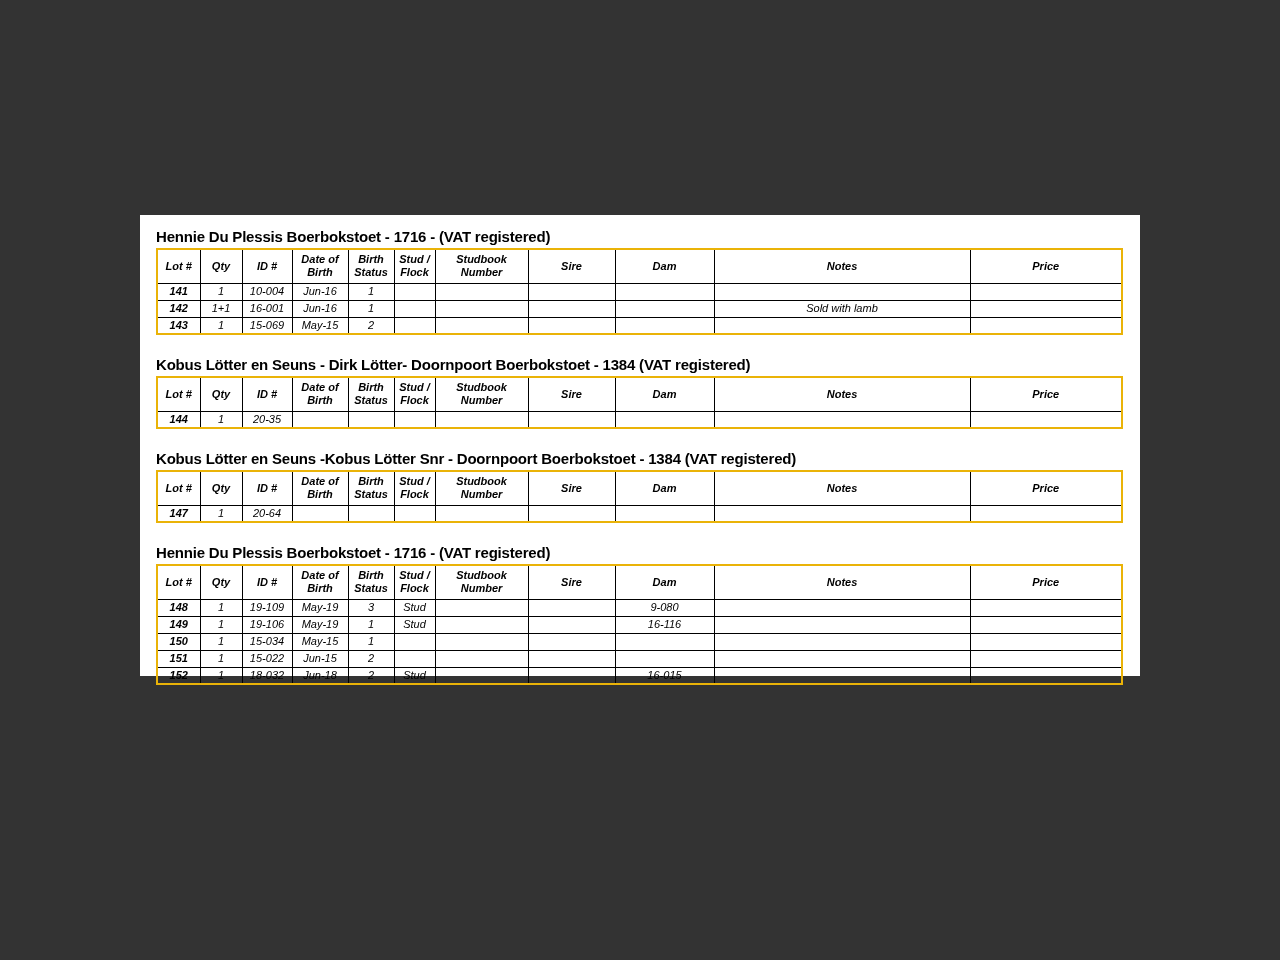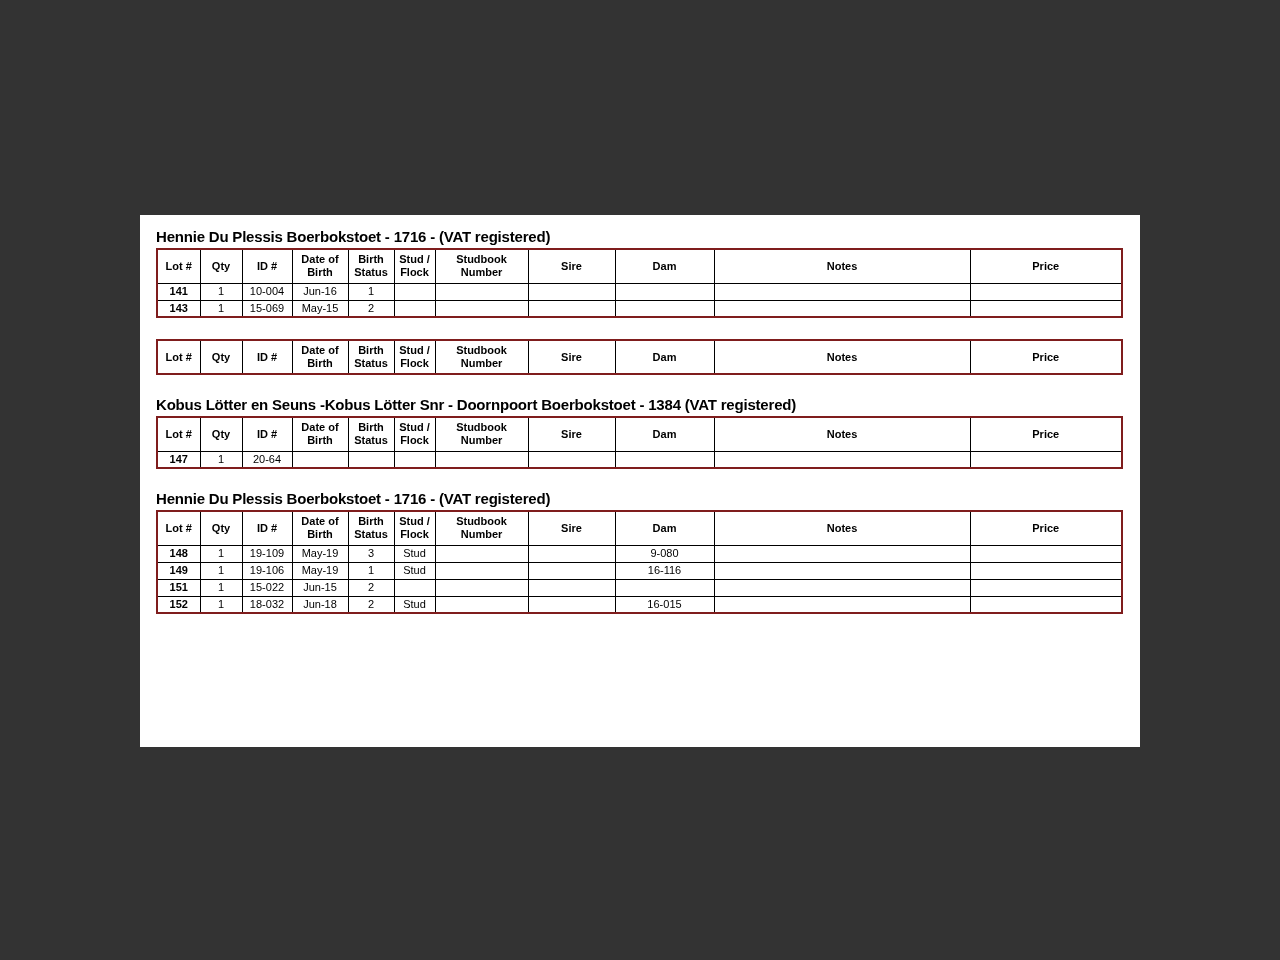--- a/index.html
+++ b/index.html
@@ -11,39 +11,40 @@
     overflow: hidden;
   }
   .viewport {
     position: relative;
     width: 1280px; height: 960px;
     background: #333333;
   }
   .page {
     position: absolute;
     left: 140px; top: 215px;
-    width: 1000px; height: 532px;
+    width: 1000px; height: 461px;
     background: #ffffff;
     padding: 13px 18px 0 16px;
   }
   .section { margin-bottom: 21px; }
   .section-title {
     font-size: 15px;
     font-weight: bold;
     color: #000000;
     line-height: 17px;
     margin: 0 0 3px 0;
     white-space: nowrap;
     letter-spacing: -0.2px;
   }
   table.lot-table {
     border-collapse: collapse;
     table-layout: fixed;
     width: 965px;
-    border: 2px solid #7f1d1d;
+    border: 2px solid #eab308;
+    font-style: italic;
   }
   table.lot-table th, table.lot-table td {
     border: 1px solid #000000;
     font-size: 11px;
     color: #000000;
     text-align: center;
     vertical-align: middle;
     padding: 0 2px;
     overflow: hidden;
     white-space: nowrap;
@@ -117,36 +118,50 @@
               <td class="cell-dob">Jun-16</td>
               <td class="cell-bstatus">1</td>
               <td class="cell-studflock"></td>
               <td class="cell-studbook"></td>
               <td class="cell-sire"></td>
               <td class="cell-dam"></td>
               <td class="cell-notes"></td>
               <td class="cell-price"></td>
             </tr>
             <tr>
+              <td class="cell-lot">142</td>
+              <td class="cell-qty">1+1</td>
+              <td class="cell-id">16-001</td>
+              <td class="cell-dob">Jun-16</td>
+              <td class="cell-bstatus">1</td>
+              <td class="cell-studflock"></td>
+              <td class="cell-studbook"></td>
+              <td class="cell-sire"></td>
+              <td class="cell-dam"></td>
+              <td class="cell-notes">Sold with lamb</td>
+              <td class="cell-price"></td>
+            </tr>
+            <tr>
               <td class="cell-lot">143</td>
               <td class="cell-qty">1</td>
               <td class="cell-id">15-069</td>
               <td class="cell-dob">May-15</td>
               <td class="cell-bstatus">2</td>
               <td class="cell-studflock"></td>
               <td class="cell-studbook"></td>
               <td class="cell-sire"></td>
               <td class="cell-dam"></td>
               <td class="cell-notes"></td>
               <td class="cell-price"></td>
             </tr>
           </tbody>
         </table>
       </section>
       <section class="section">
+        <h2 class="section-title">Kobus Lötter en Seuns - Dirk Lötter- Doornpoort Boerbokstoet - 1384 (VAT registered)</h2>
         <table class="lot-table">
           <colgroup>
             <col class="c-lot">
             <col class="c-qty">
             <col class="c-id">
             <col class="c-dob">
             <col class="c-bstatus">
             <col class="c-studflock">
             <col class="c-studbook">
             <col class="c-sire">
@@ -163,20 +178,33 @@
               <th>Birth Status</th>
               <th>Stud / Flock</th>
               <th>Studbook Number</th>
               <th>Sire</th>
               <th>Dam</th>
               <th>Notes</th>
               <th>Price</th>
             </tr>
           </thead>
           <tbody>
+            <tr>
+              <td class="cell-lot">144</td>
+              <td class="cell-qty">1</td>
+              <td class="cell-id">20-35</td>
+              <td class="cell-dob"></td>
+              <td class="cell-bstatus"></td>
+              <td class="cell-studflock"></td>
+              <td class="cell-studbook"></td>
+              <td class="cell-sire"></td>
+              <td class="cell-dam"></td>
+              <td class="cell-notes"></td>
+              <td class="cell-price"></td>
+            </tr>
           </tbody>
         </table>
       </section>
       <section class="section">
         <h2 class="section-title">Kobus Lötter en Seuns -Kobus Lötter Snr - Doornpoort Boerbokstoet - 1384 (VAT registered)</h2>
         <table class="lot-table">
           <colgroup>
             <col class="c-lot">
             <col class="c-qty">
             <col class="c-id">
@@ -273,20 +301,33 @@
               <td class="cell-dob">May-19</td>
               <td class="cell-bstatus">1</td>
               <td class="cell-studflock">Stud</td>
               <td class="cell-studbook"></td>
               <td class="cell-sire"></td>
               <td class="cell-dam">16-116</td>
               <td class="cell-notes"></td>
               <td class="cell-price"></td>
             </tr>
             <tr>
+              <td class="cell-lot">150</td>
+              <td class="cell-qty">1</td>
+              <td class="cell-id">15-034</td>
+              <td class="cell-dob">May-15</td>
+              <td class="cell-bstatus">1</td>
+              <td class="cell-studflock"></td>
+              <td class="cell-studbook"></td>
+              <td class="cell-sire"></td>
+              <td class="cell-dam"></td>
+              <td class="cell-notes"></td>
+              <td class="cell-price"></td>
+            </tr>
+            <tr>
               <td class="cell-lot">151</td>
               <td class="cell-qty">1</td>
               <td class="cell-id">15-022</td>
               <td class="cell-dob">Jun-15</td>
               <td class="cell-bstatus">2</td>
               <td class="cell-studflock"></td>
               <td class="cell-studbook"></td>
               <td class="cell-sire"></td>
               <td class="cell-dam"></td>
               <td class="cell-notes"></td>

